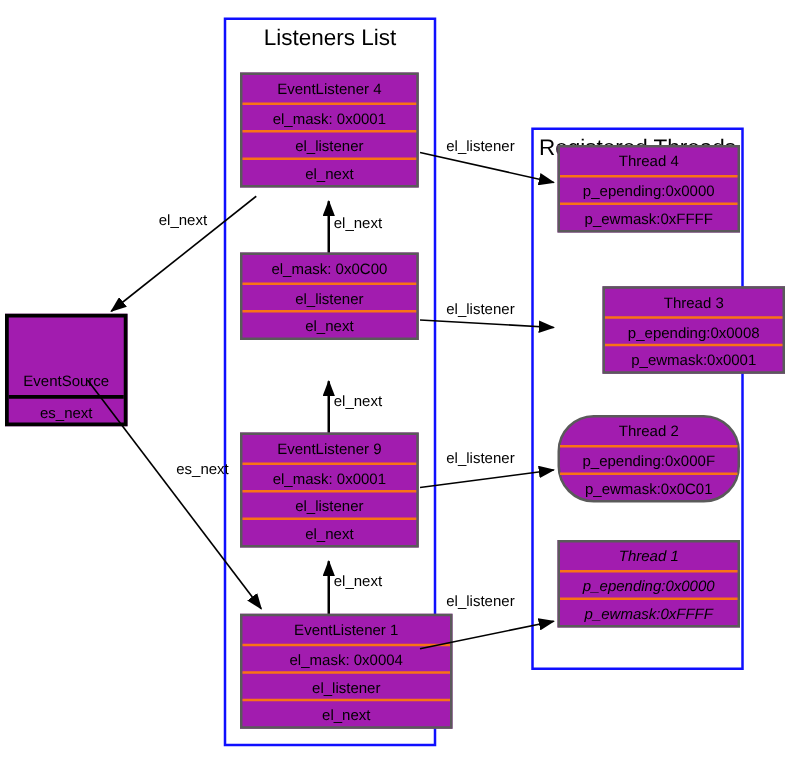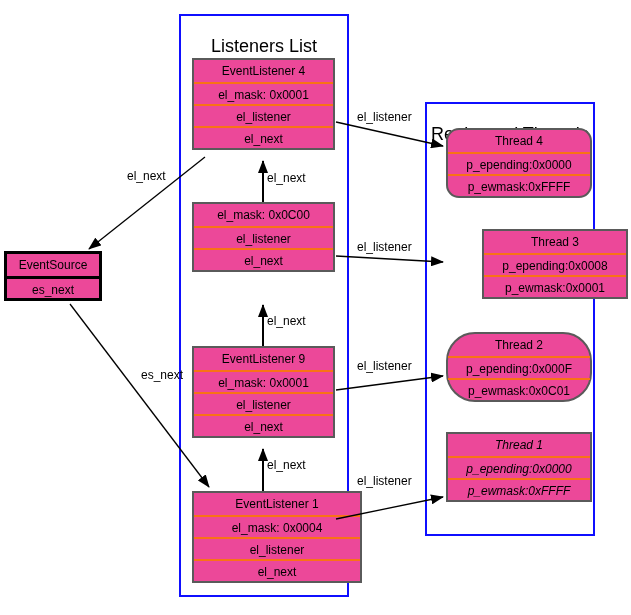--- a/index.html
+++ b/index.html
@@ -9,34 +9,34 @@
     font-family: "Liberation Sans", sans-serif; color: #000;
   }
   .canvas { position: absolute; left: 0; top: 0; width: 631px; height: 615px; }
 
   .container-box {
     position: absolute;
     border: 2px solid var(--container-border, #0000ff);
     background: transparent;
   }
   .container-title {
-    text-align: center; padding-top: 20px; font-size: 18px; color: #000;
+    text-align: center; padding-top: 4px; font-size: 18px; color: #000;
     white-space: nowrap;
   }
 
-  .record { position: absolute; background: #ec4899; border: 2px solid var(--node-border, #5a5a5a); }
+  .record { position: absolute; background: #a21caf; border: 2px solid var(--node-border, #5a5a5a); }
   .record .cell {
     height: 22px; line-height: 22px; font-size: 12px; text-align: center;
     border-top: 2px solid #f97316; white-space: nowrap; overflow: hidden;
   }
   .record .cell:first-child { border-top: none; }
 
   .record.es { border: 3px solid #000; }
   .record.es .cell { border-top: 3px solid #000; }
-  .record.es .cell:first-child { border-top: none; }
+  .record.es .cell:first-child { border-top: none; margin-top: 40px; }
 
   svg.arrows {
     position: absolute; left: 0; top: 0; width: 631px; height: 615px;
     color: var(--line-color, #000); pointer-events: none;
   }
 
   .edge-label {
     position: absolute; font-size: 12px; color: #000; white-space: nowrap;
   }
 </style>
@@ -78,21 +78,21 @@
     <div class="cell">el_next</div>
   </div>
 
   <div class="record" style="left:192px; top:491px; width:170px;">
     <div class="cell">EventListener 1</div>
     <div class="cell">el_mask: 0x0004</div>
     <div class="cell">el_listener</div>
     <div class="cell">el_next</div>
   </div>
 
-  <div class="record" style="left:446px; top:128px; width:146px;border-radius:13px;">
+  <div class="record" style="left:446px; top:116px; width:146px;">
     <div class="cell">Thread 4</div>
     <div class="cell">p_epending:0x0000</div>
     <div class="cell">p_ewmask:0xFFFF</div>
   </div>
 
   <div class="record" style="left:446px; top:229px; width:146px;margin-left:36px;">
     <div class="cell">Thread 3</div>
     <div class="cell">p_epending:0x0008</div>
     <div class="cell">p_ewmask:0x0001</div>
   </div>

